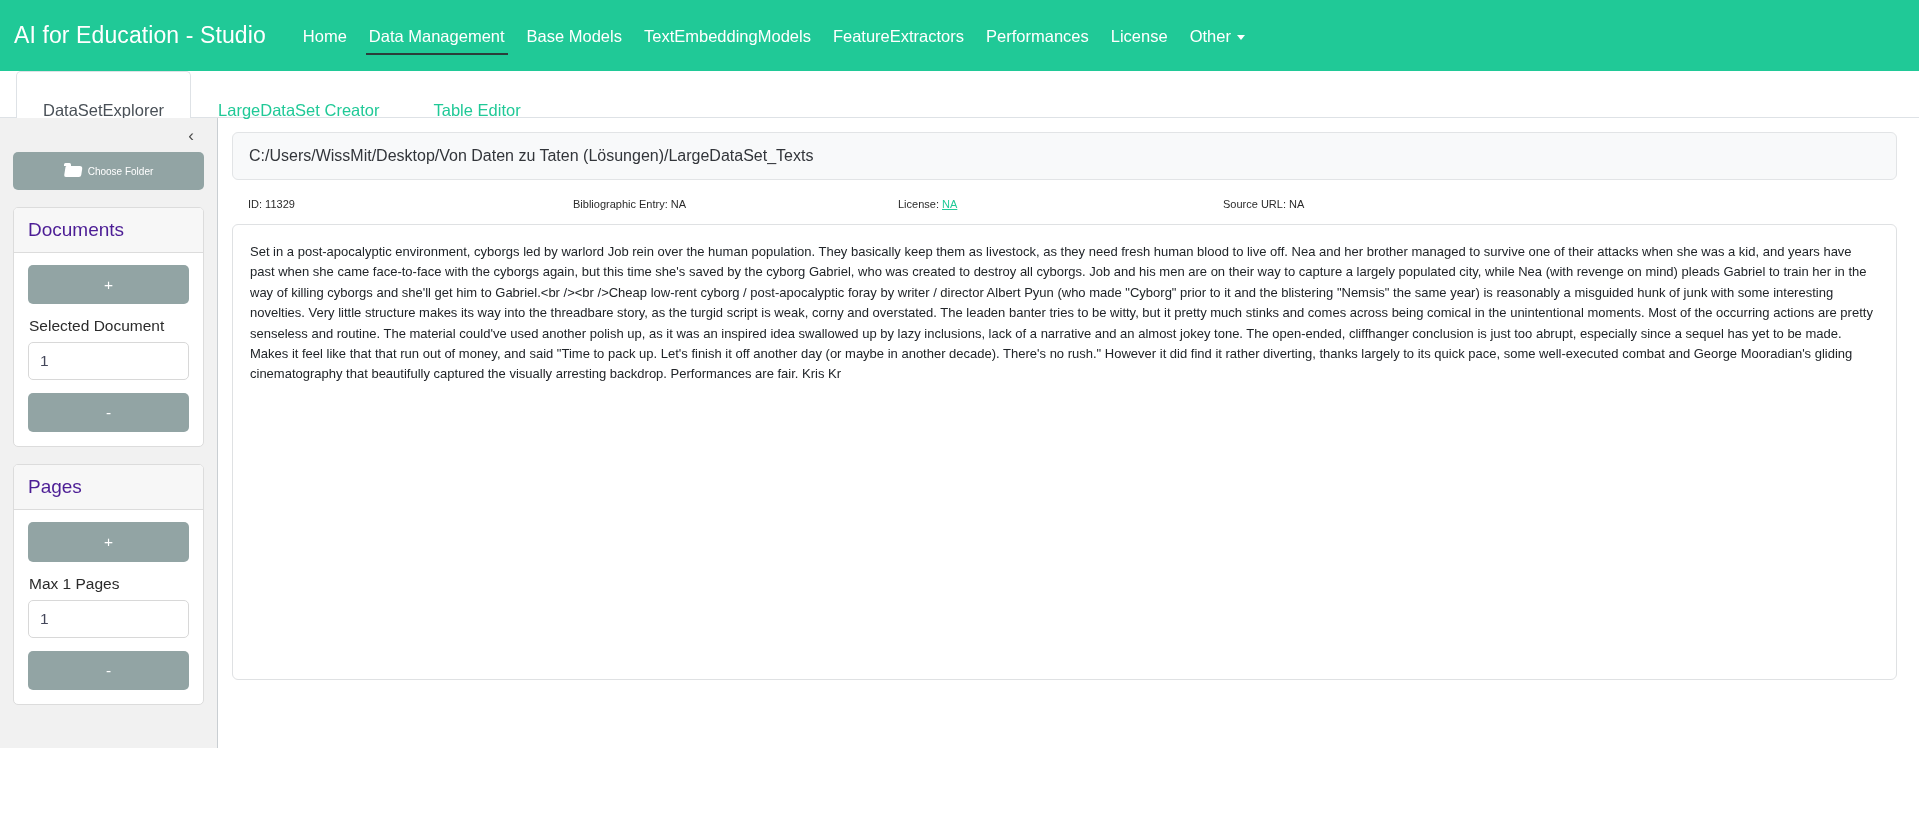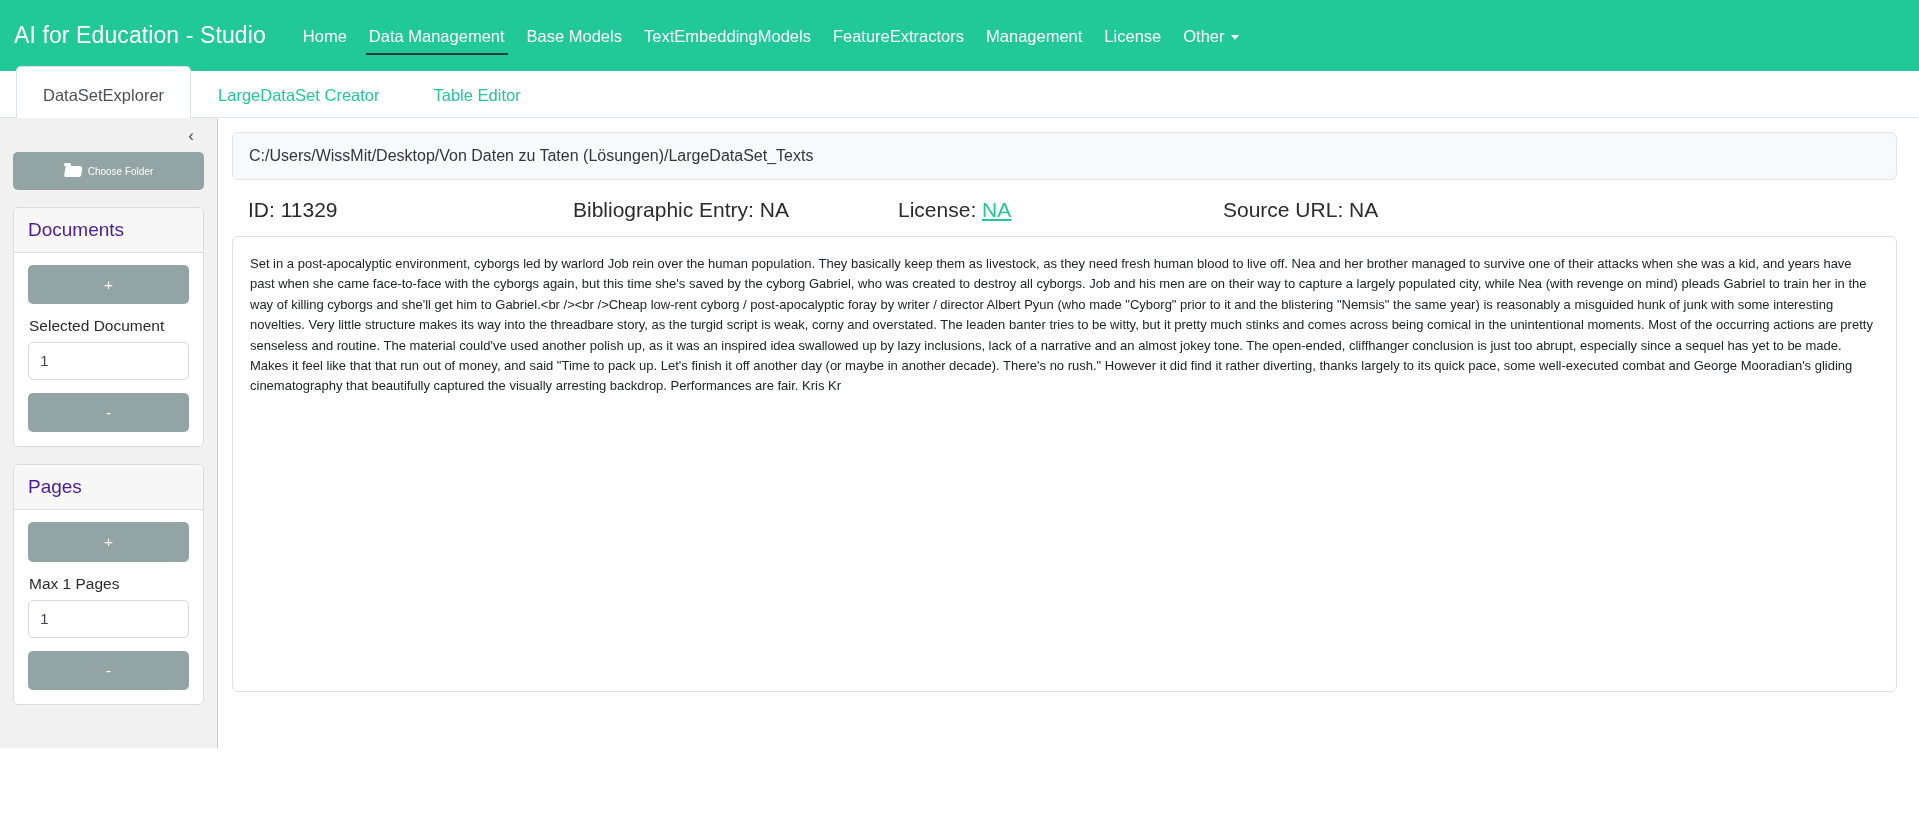--- a/index.html
+++ b/index.html
@@ -72,29 +72,29 @@
   .tabstrip {
     height: 47px;
     display: flex;
     align-items: flex-end;
     padding-left: 16px;
     background: #ffffff;
     border-bottom: 1px solid #dee2e6;
   }
   .tab {
     font-size: 16.5px;
-    padding: 19px 26px 12px 26px;
+    padding: 29px 26px 12px 26px;
     cursor: pointer;
     color: #20c997;
     border: 1px solid transparent;
     border-bottom: none;
     border-radius: 5px 5px 0 0;
     line-height: 1.2;
     position: relative;
-    top: 1px;
+    top: 16px;
     white-space: nowrap;
   }
   .tab.active {
     color: #495057;
     background: #ffffff;
     border-color: #dee2e6 #dee2e6 #ffffff;
   }
 
   
   .layout {
@@ -222,21 +222,21 @@
     padding: 14px 16px;
     font-size: 16px;
     color: #32353a;
     white-space: nowrap;
     overflow: hidden;
     text-overflow: ellipsis;
   }
   .meta-row {
     display: flex;
     padding: 18px 16px 14px 16px;
-    font-size: 21px;
+    font-size: 11px;
     color: #2b2b2b;
   }
   .meta-item { flex: 0 0 auto; }
   .meta-id      { width: 325px; }
   .meta-biblio  { width: 325px; }
   .meta-license { width: 325px; }
   .meta-source  { width: 325px; }
   .meta-link {
     color: #20c997;
     text-decoration: underline;
@@ -263,21 +263,21 @@
 <body>
 
 <div class="navbar">
   <div class="brand">AI for Education - Studio</div>
   <div class="nav-links">
     <a class="nav-link">Home</a>
     <a class="nav-link active">Data Management</a>
     <a class="nav-link">Base Models</a>
     <a class="nav-link">TextEmbeddingModels</a>
     <a class="nav-link">FeatureExtractors</a>
-    <a class="nav-link">Management</a>
+    <a class="nav-link">Performances</a>
     <a class="nav-link">License</a>
     <a class="nav-link"><span>Other</span><span class="nav-caret"></span></a>
   </div>
 </div>
 
 <div class="tabstrip">
   <div class="tab active">DataSetExplorer</div>
   <div class="tab">LargeDataSet Creator</div>
   <div class="tab">Table Editor</div>
 </div>

